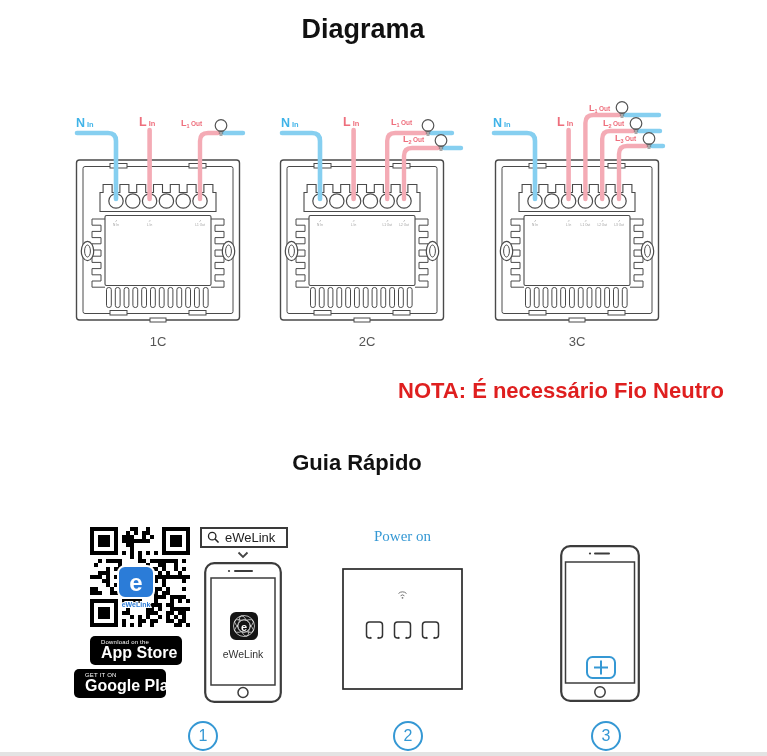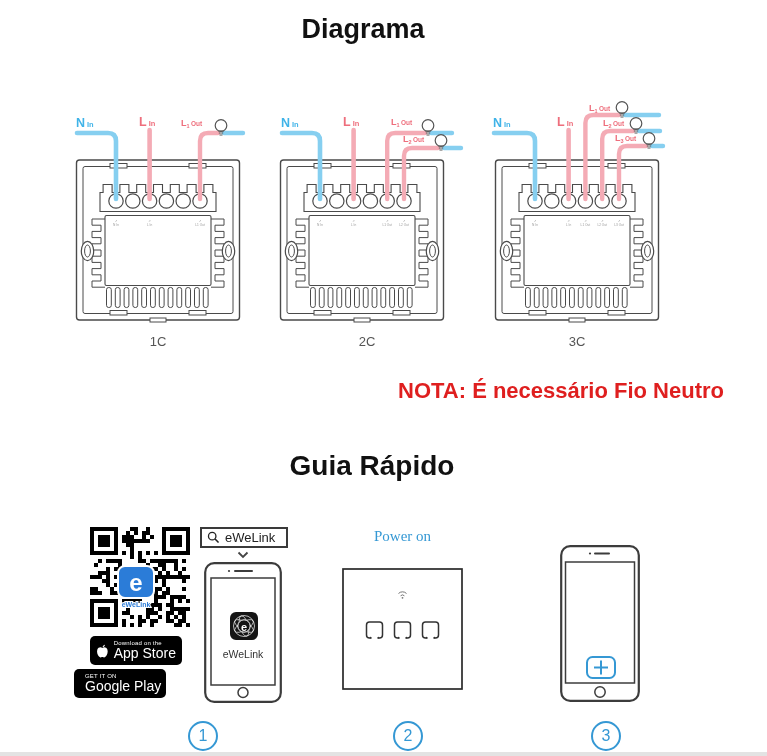--- a/index.html
+++ b/index.html
@@ -3,28 +3,28 @@
 <meta charset="utf-8">
 <style>
   html,body{margin:0;padding:0;background:#fff;}
   body{width:767px;height:756px;position:relative;overflow:hidden;
        font-family:"Liberation Sans","DejaVu Sans",sans-serif;}
   .abs{position:absolute;}
   .page-title{top:14px;left:0;width:726px;text-align:center;
               font-size:27px;font-weight:bold;color:#111;}
   .note-text{top:378px;left:0;width:724px;text-align:right;
              font-size:22px;font-weight:bold;}
-  .guide-title{top:450px;left:15px;width:714px;text-align:center;
-               font-size:28px;font-weight:bold;color:#111;}
+  .guide-title{top:450px;left:0;width:714px;text-align:center;
+               font-size:22px;font-weight:bold;color:#111;}
   svg text{font-family:"Liberation Sans","DejaVu Sans",sans-serif;}
   .badge{display:flex;align-items:center;gap:5px;background:#000;color:#fff;
          border-radius:5px;width:92px;height:29px;padding:0 6px;box-sizing:border-box;}
   .badge .bt{display:flex;flex-direction:column;line-height:1.05;}
   .badge .l1{font-size:6px;letter-spacing:.2px;}
-  .badge .l2{font-size:14px;font-weight:normal;white-space:nowrap;}
+  .badge .l2{font-size:16px;font-weight:bold;white-space:nowrap;}
   .search-box{display:flex;align-items:center;gap:5px;border:2px solid #3a3a3a;
               background:#fff;width:88px;height:21px;box-sizing:border-box;padding:0 5px;}
   .search-box span{font-size:13px;color:#222;}
   .power-on{top:528px;left:342px;width:121px;text-align:center;font-size:15px;}
   .step-circle{width:26px;height:26px;border:2px solid #3598d4;border-radius:50%;
                color:#3598d4;font-size:16px;display:flex;align-items:center;
                justify-content:center;}
   .switch-name{top:334px;width:40px;text-align:center;font-size:13px;color:#555;}
   .page-edge{top:752px;left:0;width:767px;height:4px;background:#e3e3e3;}
 </style>

